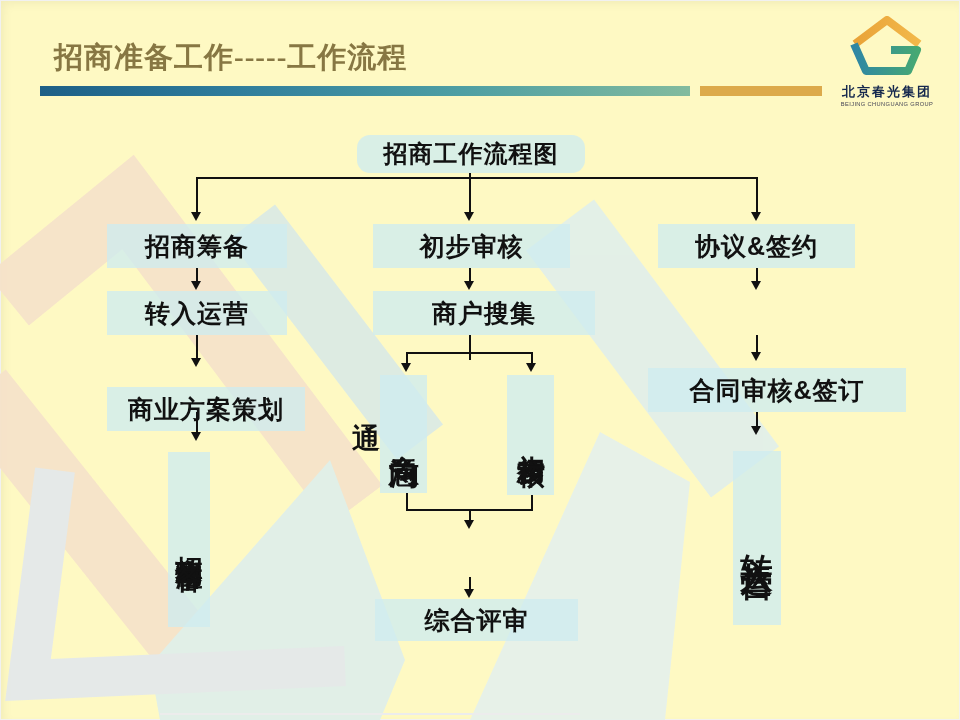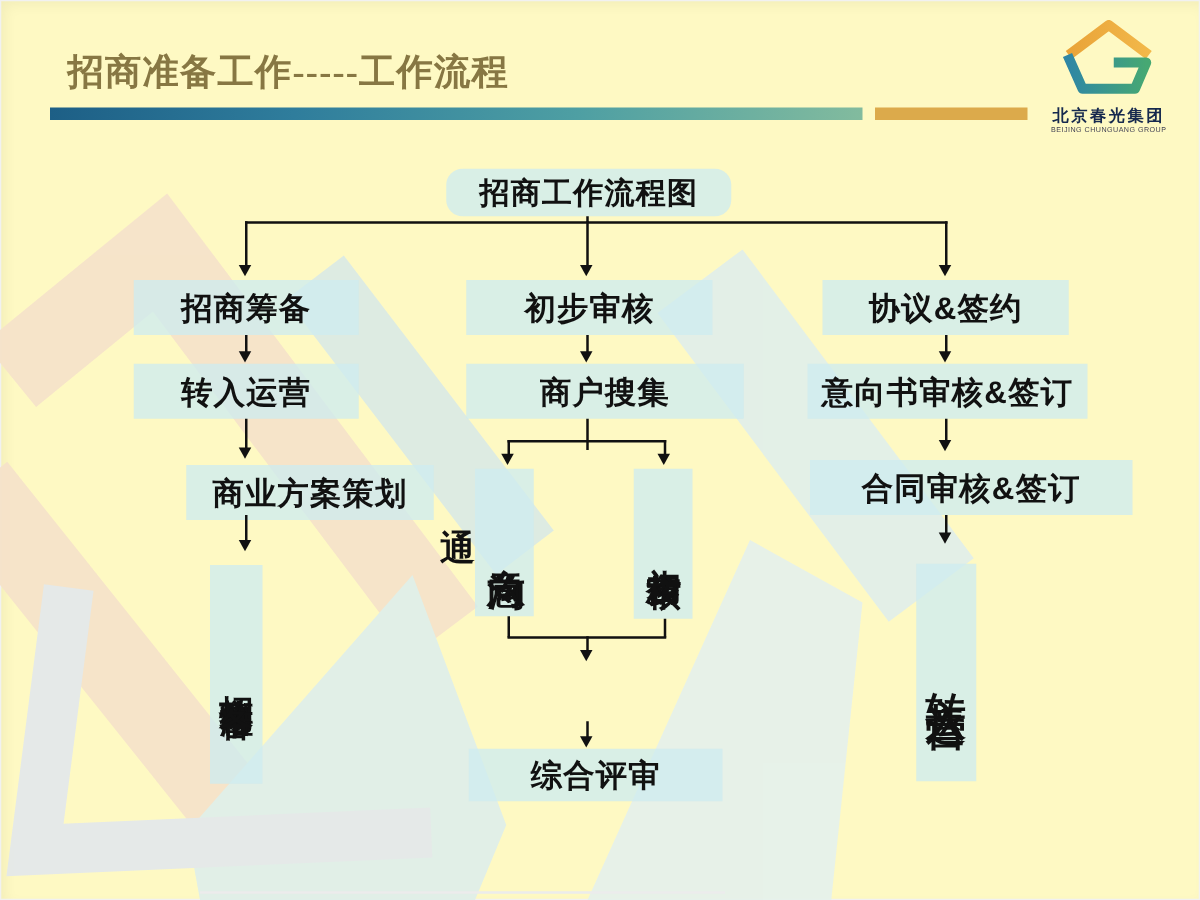--- a/index.html
+++ b/index.html
@@ -98,21 +98,21 @@
     <div class="ah" style="left:464px;top:212px;"></div>
     <div class="vl" style="left:756px;top:177px;height:36px;"></div>
     <div class="ah" style="left:751px;top:212px;"></div>
 
     <div class="box" style="left:107px;top:224px;width:180px;height:44px;">招商筹备</div>
     <div class="vl" style="left:196px;top:268px;height:14px;"></div>
     <div class="ah" style="left:191px;top:281px;"></div>
     <div class="box" style="left:107px;top:291px;width:180px;height:44px;">转入运营</div>
     <div class="vl" style="left:196px;top:335px;height:24px;"></div>
     <div class="ah" style="left:191px;top:358px;"></div>
-    <div class="box" style="left:107px;top:372px;width:198px;height:44px;margin-left:42px;">商业方案策划</div>
+    <div class="box" style="left:107px;top:387px;width:198px;height:44px;">商业方案策划</div>
     <div class="vl" style="left:196px;top:412px;height:21px;"></div>
     <div class="ah" style="left:191px;top:432px;"></div>
     <div class="box vbox" style="left:168px;top:452px;width:42px;height:175px;font-size:27px;">招商物料准备</div>
 
     <div class="box" style="left:373px;top:224px;width:197px;height:44px;">初步审核</div>
     <div class="vl" style="left:469px;top:268px;height:14px;"></div>
     <div class="ah" style="left:464px;top:281px;"></div>
     <div class="box" style="left:373px;top:291px;width:222px;height:44px;">商户搜集</div>
 
     <div class="vl" style="left:469px;top:335px;height:25px;"></div>
@@ -132,21 +132,20 @@
     <div class="vl" style="left:469px;top:509px;height:12px;"></div>
     <div class="ah" style="left:464px;top:520px;"></div>
 
     <div class="vl" style="left:469px;top:577px;height:13px;"></div>
     <div class="ah" style="left:464px;top:589px;"></div>
     <div class="box" style="left:658px;top:224px;width:197px;height:44px;">协议&amp;签约</div>
 
     <div class="box" style="left:375px;top:599px;width:203px;height:42px;">综合评审</div>
     <div class="vl" style="left:756px;top:268px;height:14px;"></div>
     <div class="ah" style="left:751px;top:281px;"></div>
-    <div class="box" style="left:646px;top:291px;width:224px;height:44px;">意向书审核&amp;签订</div>
     <div class="vl" style="left:756px;top:335px;height:18px;"></div>
     <div class="ah" style="left:751px;top:352px;"></div>
     <div class="box" style="left:648px;top:368px;width:258px;height:44px;">合同审核&amp;签订</div>
     <div class="vl" style="left:756px;top:412px;height:15px;"></div>
     <div class="ah" style="left:751px;top:426px;"></div>
     <div class="box vbox" style="left:733px;top:451px;width:48px;height:174px;font-size:32px;letter-spacing:5px;">转入运营</div>
 
     <div class="bottom-line"></div>
   </div>
 </div>

